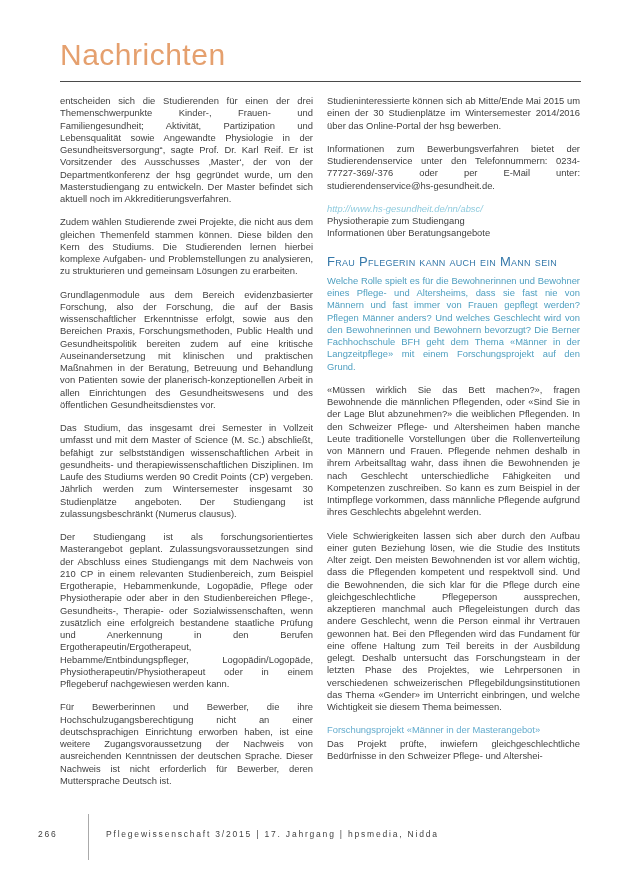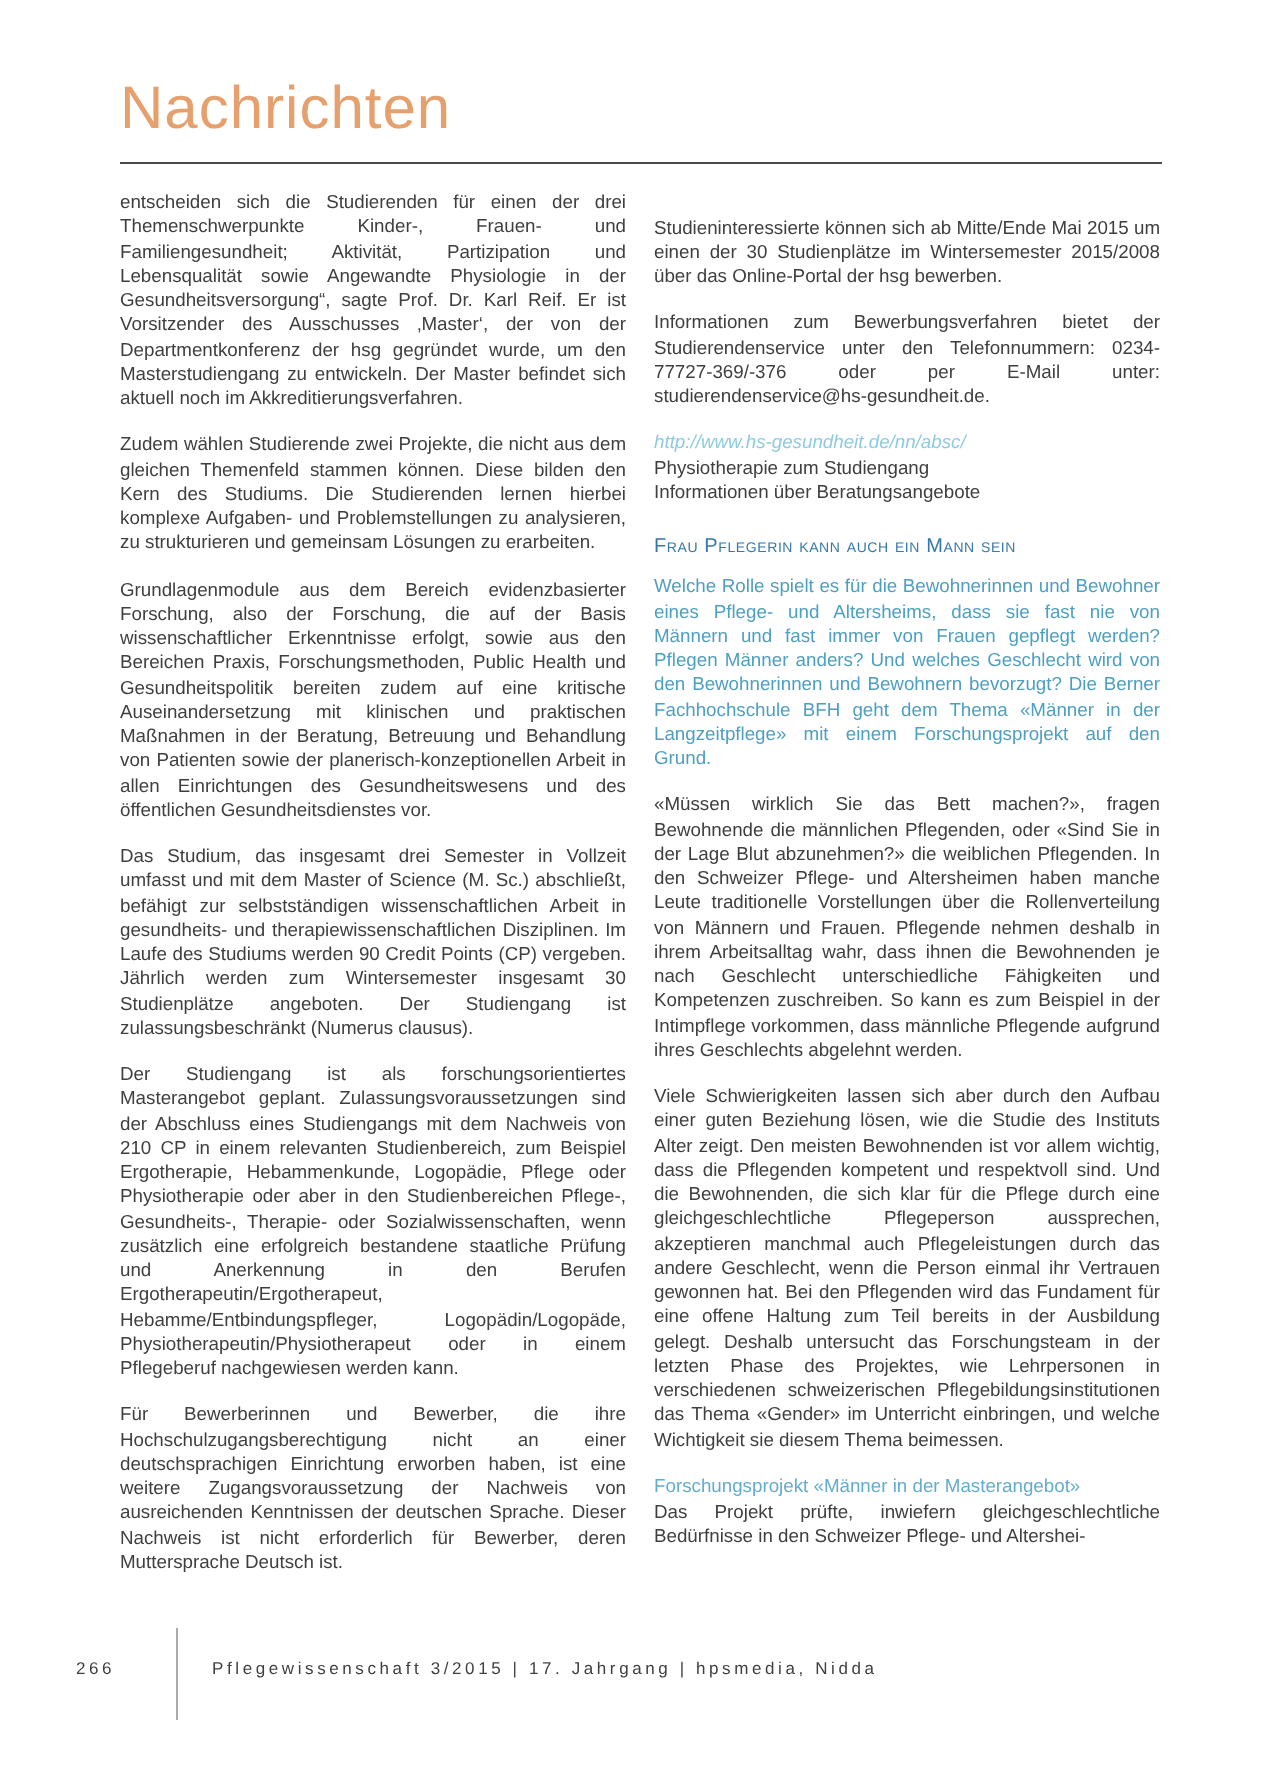--- a/index.html
+++ b/index.html
@@ -22,42 +22,41 @@
     color:#e5a06e;
   }
   .title-rule{
     border:none;
     border-top:1.5px solid #4a4a4a;
     margin:9px 0 13px 0;
   }
   .columns{
     display:flex;
     gap:14px;
-    align-items:center;
   }
   .col{
     width:253px;
     font-size:9.4px;
     line-height:12.25px;
     text-align:justify;
     color:#3f3f3f;
   }
   .col p{margin:0 0 11px 0;}
   .info-block{margin:0 0 11px 0;}
   .info-block div{margin:0;}
   .info-heading{color:#2b8fa3;}
   .link-line{
     color:#8fcbde;
     font-style:italic;
     cursor:pointer;
   }
   .article-heading{
     font-variant:small-caps;
     font-weight:400;
-    font-size:10px;
+    font-size:13px;
     letter-spacing:0.3px;
     color:#3578a9;
     margin:16px 0 7px 0;
     text-align:left;
   }
   .lead{color:#4e9fc0;}
   .subheading{
     color:#64acce;
     margin:0 0 1px 0 !important;
     text-align:left;
@@ -100,21 +99,21 @@
     <div class="col">
       <p>entscheiden sich die Studierenden für einen der drei Themenschwerpunkte Kinder-, Frauen- und Familiengesundheit; Aktivität, Partizipation und Lebensqualität sowie Angewandte Physiologie in der Gesundheitsversorgung“, sagte Prof. Dr. Karl Reif. Er ist Vorsitzender des Ausschusses ‚Master‘, der von der Departmentkonferenz der hsg gegründet wurde, um den Masterstudiengang zu entwickeln. Der Master befindet sich aktuell noch im Akkreditierungsverfahren.</p>
       <p>Zudem wählen Studierende zwei Projekte, die nicht aus dem gleichen Themenfeld stammen können. Diese bilden den Kern des Studiums. Die Studierenden lernen hierbei komplexe Aufgaben- und Problemstellungen zu analysieren, zu strukturieren und gemeinsam Lösungen zu erarbeiten.</p>
       <p>Grundlagenmodule aus dem Bereich evidenzbasierter Forschung, also der Forschung, die auf der Basis wissenschaftlicher Erkenntnisse erfolgt, sowie aus den Bereichen Praxis, Forschungsmethoden, Public Health und Gesundheitspolitik bereiten zudem auf eine kritische Auseinandersetzung mit klinischen und praktischen Maßnahmen in der Beratung, Betreuung und Behandlung von Patienten sowie der planerisch-konzeptionellen Arbeit in allen Einrichtungen des Gesundheitswesens und des öffentlichen Gesundheitsdienstes vor.</p>
       <p>Das Studium, das insgesamt drei Semester in Vollzeit umfasst und mit dem Master of Science (M. Sc.) abschließt, befähigt zur selbstständigen wissenschaftlichen Arbeit in gesundheits- und therapiewissenschaftlichen Disziplinen. Im Laufe des Studiums werden 90 Credit Points (CP) vergeben. Jährlich werden zum Wintersemester insgesamt 30 Studienplätze angeboten. Der Studiengang ist zulassungsbeschränkt (Numerus clausus).</p>
       <p>Der Studiengang ist als forschungsorientiertes Masterangebot geplant. Zulassungsvoraussetzungen sind der Abschluss eines Studiengangs mit dem Nachweis von 210 CP in einem relevanten Studienbereich, zum Beispiel Ergotherapie, Hebammenkunde, Logopädie, Pflege oder Physiotherapie oder aber in den Studienbereichen Pflege-, Gesundheits-, Therapie- oder Sozialwissenschaften, wenn zusätzlich eine erfolgreich bestandene staatliche Prüfung und Anerkennung in den Berufen Ergotherapeutin/Ergotherapeut, Hebamme/Entbindungspfleger, Logopädin/Logopäde, Physiotherapeutin/Physiotherapeut oder in einem Pflegeberuf nachgewiesen werden kann.</p>
       <p>Für Bewerberinnen und Bewerber, die ihre Hochschulzugangsberechtigung nicht an einer deutschsprachigen Einrichtung erworben haben, ist eine weitere Zugangsvoraussetzung der Nachweis von ausreichenden Kenntnissen der deutschen Sprache. Dieser Nachweis ist nicht erforderlich für Bewerber, deren Muttersprache Deutsch ist.</p>
     </div>
 
     <div class="col">
-      <p>Studieninteressierte können sich ab Mitte/Ende Mai 2015 um einen der 30 Studienplätze im Wintersemester 2015/2008 über das Online-Portal der hsg bewerben.</p>
+      <p>Studieninteressierte können sich ab Mitte/Ende Mai 2015 um einen der 30 Studienplätze im Wintersemester 2014/2016 über das Online-Portal der hsg bewerben.</p>
       <p>Informationen zum Bewerbungsverfahren bietet der Studierendenservice unter den Telefonnummern: 0234-77727-369/-376 oder per E-Mail unter: studierendenservice@hs-gesundheit.de.</p>
 
       <div class="info-block">
         <div class="link-line">http://www.hs-gesundheit.de/nn/absc/</div>
         <div>Physiotherapie zum Studiengang</div>
         <div>Informationen über Beratungsangebote</div>
       </div>
 
       <h2 class="article-heading">Frau Pflegerin kann auch ein Mann sein</h2>
 

